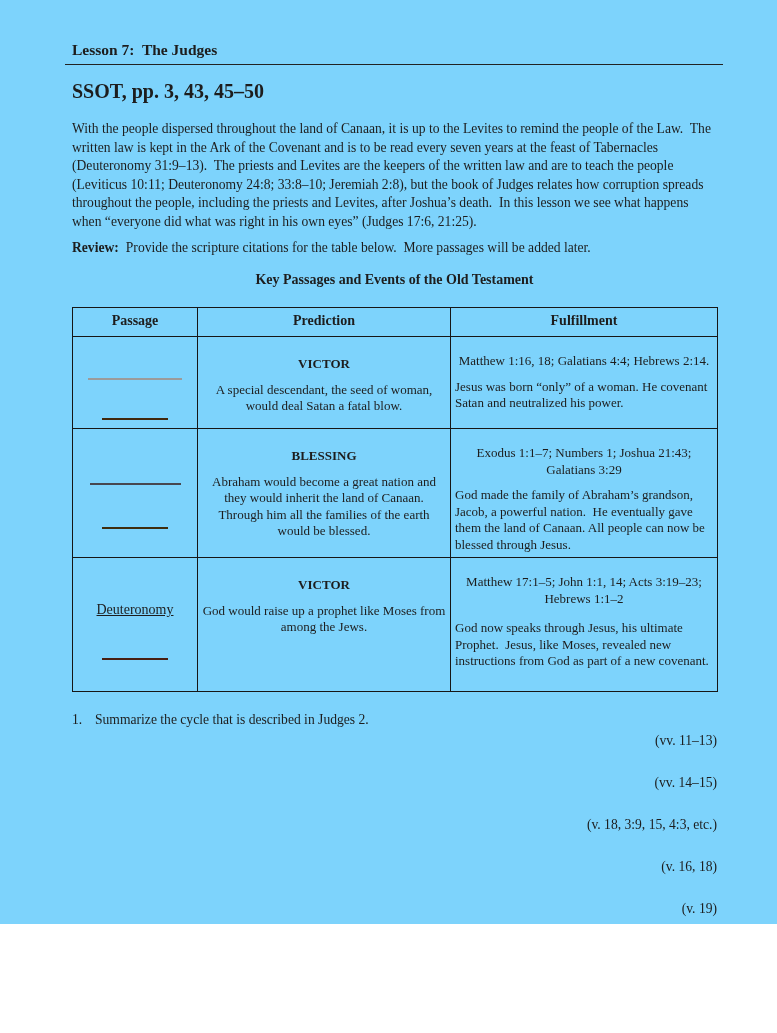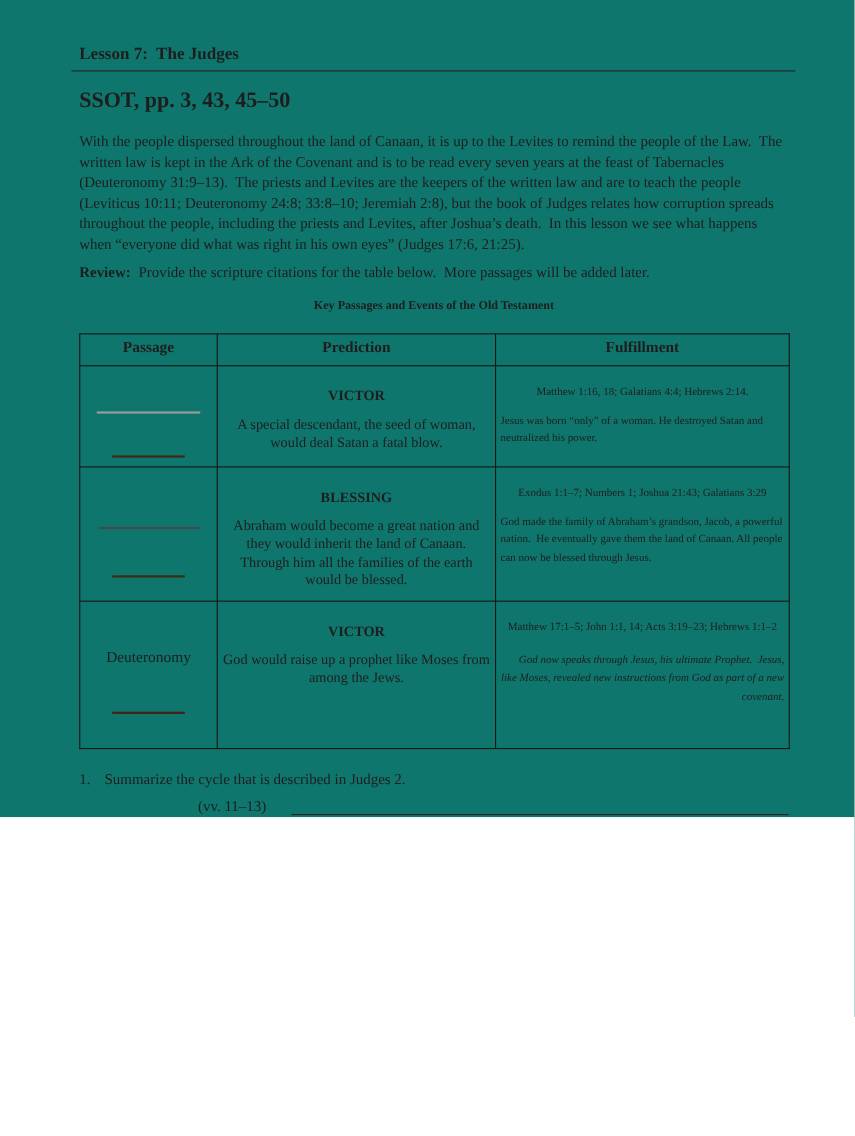--- a/index.html
+++ b/index.html
@@ -1,19 +1,19 @@
 <!DOCTYPE html>
 <html><head>
 <meta charset="utf-8">
 <style>
   * { box-sizing: border-box; }
   html, body { margin: 0; padding: 0; background: #ffffff; }
   .page {
-    width: 777px; height: 743px;
-    background: #0f766e;
+    width: 777px; height: 924px;
+    background: #7dd3fc;
     color: #1d1d1d;
     font-family: "Liberation Serif", "DejaVu Serif", serif;
     padding: 41px 60px 0 72px;
     position: relative;
     overflow: hidden;
   }
   .pre { white-space: pre-wrap; }
 
   .doc-title {
     font-size: 15.5px; font-weight: bold;
@@ -22,60 +22,60 @@
   }
   .subtitle1 { margin-top: 29px; font-size: 14px; font-weight: bold; }
   .subtitle2 { margin-top: 15px; font-size: 20px; font-weight: bold; }
 
   .intro { margin-top: 17px; font-size: 13.6px; line-height: 18.5px; }
 
   .review { margin-top: 9px; font-size: 13.6px; }
   .review-label { font-weight: bold; }
   .review-text { margin-left: 7px; margin-top: 24px; }
 
-  .table-title { margin-top: 16px; text-align: center; font-size: 11px; font-weight: bold; }
+  .table-title { margin-top: 16px; text-align: center; font-size: 14px; font-weight: bold; }
 
   table.kp {
     margin-top: 19px;
     border-collapse: collapse; table-layout: fixed;
     width: 645px;
   }
   table.kp th, table.kp td { border: 1.6px solid #161616; vertical-align: top; padding: 4px; }
   table.kp th { font-size: 14px; font-weight: bold; height: 29px; padding-top: 5px; }
   .col-passage { width: 125px; }
   .col-pred { width: 253px; }
   .col-ful { width: 267px; }
 
   td.passage-cell { text-align: center; font-size: 14px; }
   .blank { margin: 0 auto; height: 0; }
   .b1a { width: 94px; border-bottom: 2.5px solid #9b9b9b; margin-top: 37px; }
   .b1b { width: 66px; border-bottom: 2px solid #40280e; margin-top: 38px; }
   .b2a { width: 91px; border-bottom: 2px solid #474750; margin-top: 50px; }
   .b2b { width: 66px; border-bottom: 2px solid #3e2d0d; margin-top: 42px; }
-  .passage-name { margin-top: 40px; }
+  .passage-name { margin-top: 40px; text-decoration: underline; }
   .b3  { width: 66px; border-bottom: 2.5px solid #471f12; margin-top: 40px; }
 
   td.pred-cell { text-align: center; font-size: 13px; line-height: 16.5px; padding: 0 8px; }
   .pred-title { font-weight: bold; margin-top: 15px; }
   .pred-text { margin-top: 9px; }
 
-  td.ful-cell { font-size: 10px; line-height: 16.5px; padding: 0 6px; }
+  td.ful-cell { font-size: 13px; line-height: 16.5px; padding: 0 6px; }
   .ful-cite { text-align: center; margin-top: 12px; }
   .ful-text { margin-top: 9px; text-align: left; }
-  .ful-text.center { text-align: right; margin-top: 13px; font-style: italic; }
+  .ful-text.center { text-align: left; margin-top: 13px; }
 
   td.r1 { height: 92px; }
   td.r2 { height: 122px; }
   td.r3 { height: 134px; }
 
   .question { margin-top: 20px; font-size: 13.6px; display: flex; }
   .q-num { width: 23px; flex: 0 0 23px; }
 
   .fill-section { margin-top: 4px; }
-  .fill-row { display: flex; align-items: flex-end; height: 20px; margin-bottom: 22px; }
+  .fill-row { display: flex; align-items: flex-end; height: 20px; margin-bottom: 22px; flex-direction: column; }
   .fill-label { flex: 0 0 170px; width: 170px; text-align: right; font-size: 13.6px; line-height: 17px; }
   .fill-line { flex: 1 1 auto; margin-left: 23px; border-bottom: 1.5px solid #232323; height: 18px; }
 </style>
 </head>
 <body>
 
 <div class="page">
 
   <div class="doc-title pre">Lesson 7:  The Judges</div>
 
@@ -107,21 +107,21 @@
         <td class="passage-cell r1">
           <div class="blank b1a"></div>
           <div class="blank b1b"></div>
         </td>
         <td class="pred-cell r1">
           <div class="pred-title">VICTOR</div>
           <div class="pred-text">A special descendant, the seed of woman, would deal Satan a fatal blow.</div>
         </td>
         <td class="ful-cell r1">
           <div class="ful-cite">Matthew 1:16, 18; Galatians 4:4; Hebrews 2:14.</div>
-          <div class="ful-text pre">Jesus was born “only” of a woman. He destroyed Satan and neutralized his power.</div>
+          <div class="ful-text pre">Jesus was born “only” of a woman. He covenant Satan and neutralized his power.</div>
         </td>
       </tr>
       <tr>
         <td class="passage-cell r2">
           <div class="blank b2a"></div>
           <div class="blank b2b"></div>
         </td>
         <td class="pred-cell r2">
           <div class="pred-title">BLESSING</div>
           <div class="pred-text">Abraham would become a great nation and they would inherit the land of Canaan. Through him all the families of the earth would be blessed.</div>
@@ -156,20 +156,24 @@
   <div class="fill-section">
     <div class="fill-row">
       <div class="fill-label">(vv. 11–13)</div>
       <div class="fill-line"></div>
     </div>
     <div class="fill-row">
       <div class="fill-label">(vv. 14–15)</div>
       <div class="fill-line"></div>
     </div>
     <div class="fill-row">
+      <div class="fill-label">(v. 18, 3:9, 15, 4:3, etc.)</div>
+      <div class="fill-line"></div>
+    </div>
+    <div class="fill-row">
       <div class="fill-label">(v. 16, 18)</div>
       <div class="fill-line"></div>
     </div>
     <div class="fill-row">
       <div class="fill-label">(v. 19)</div>
       <div class="fill-line"></div>
     </div>
   </div>
 
 </div>

